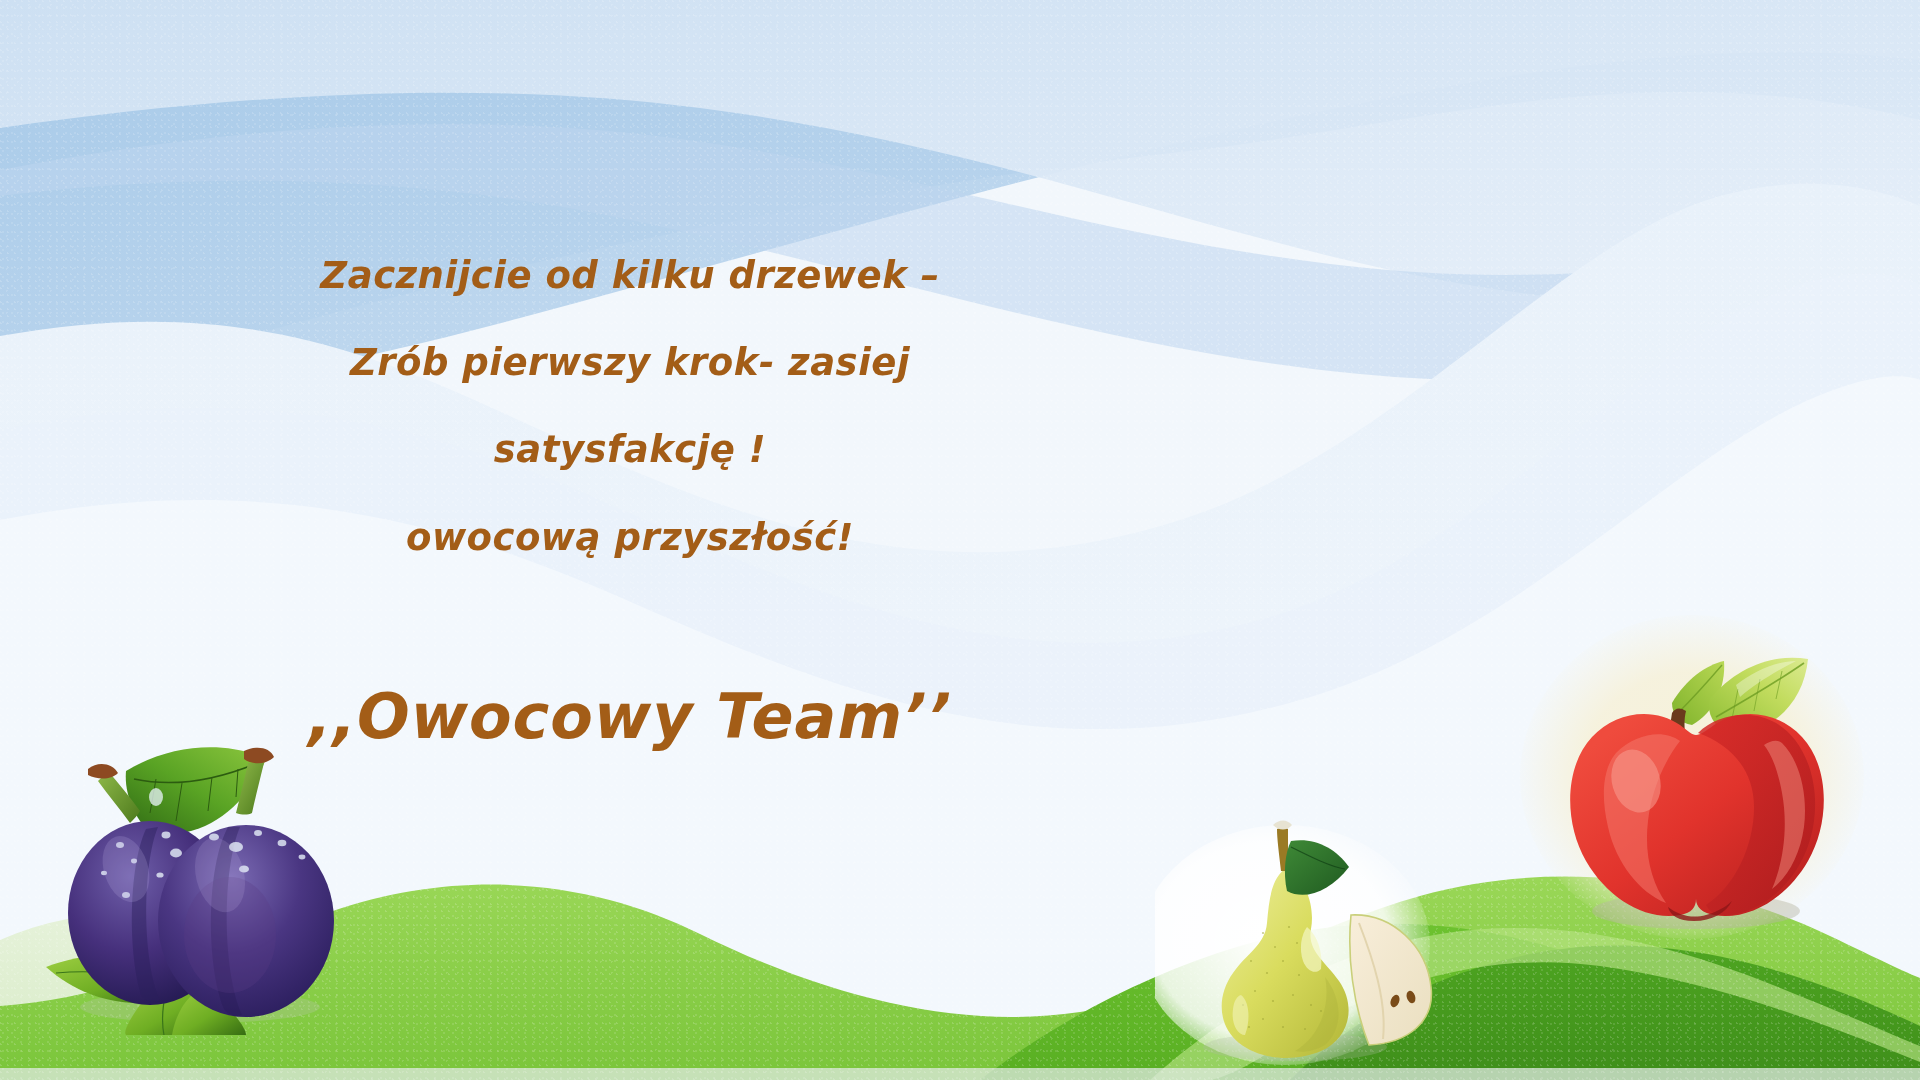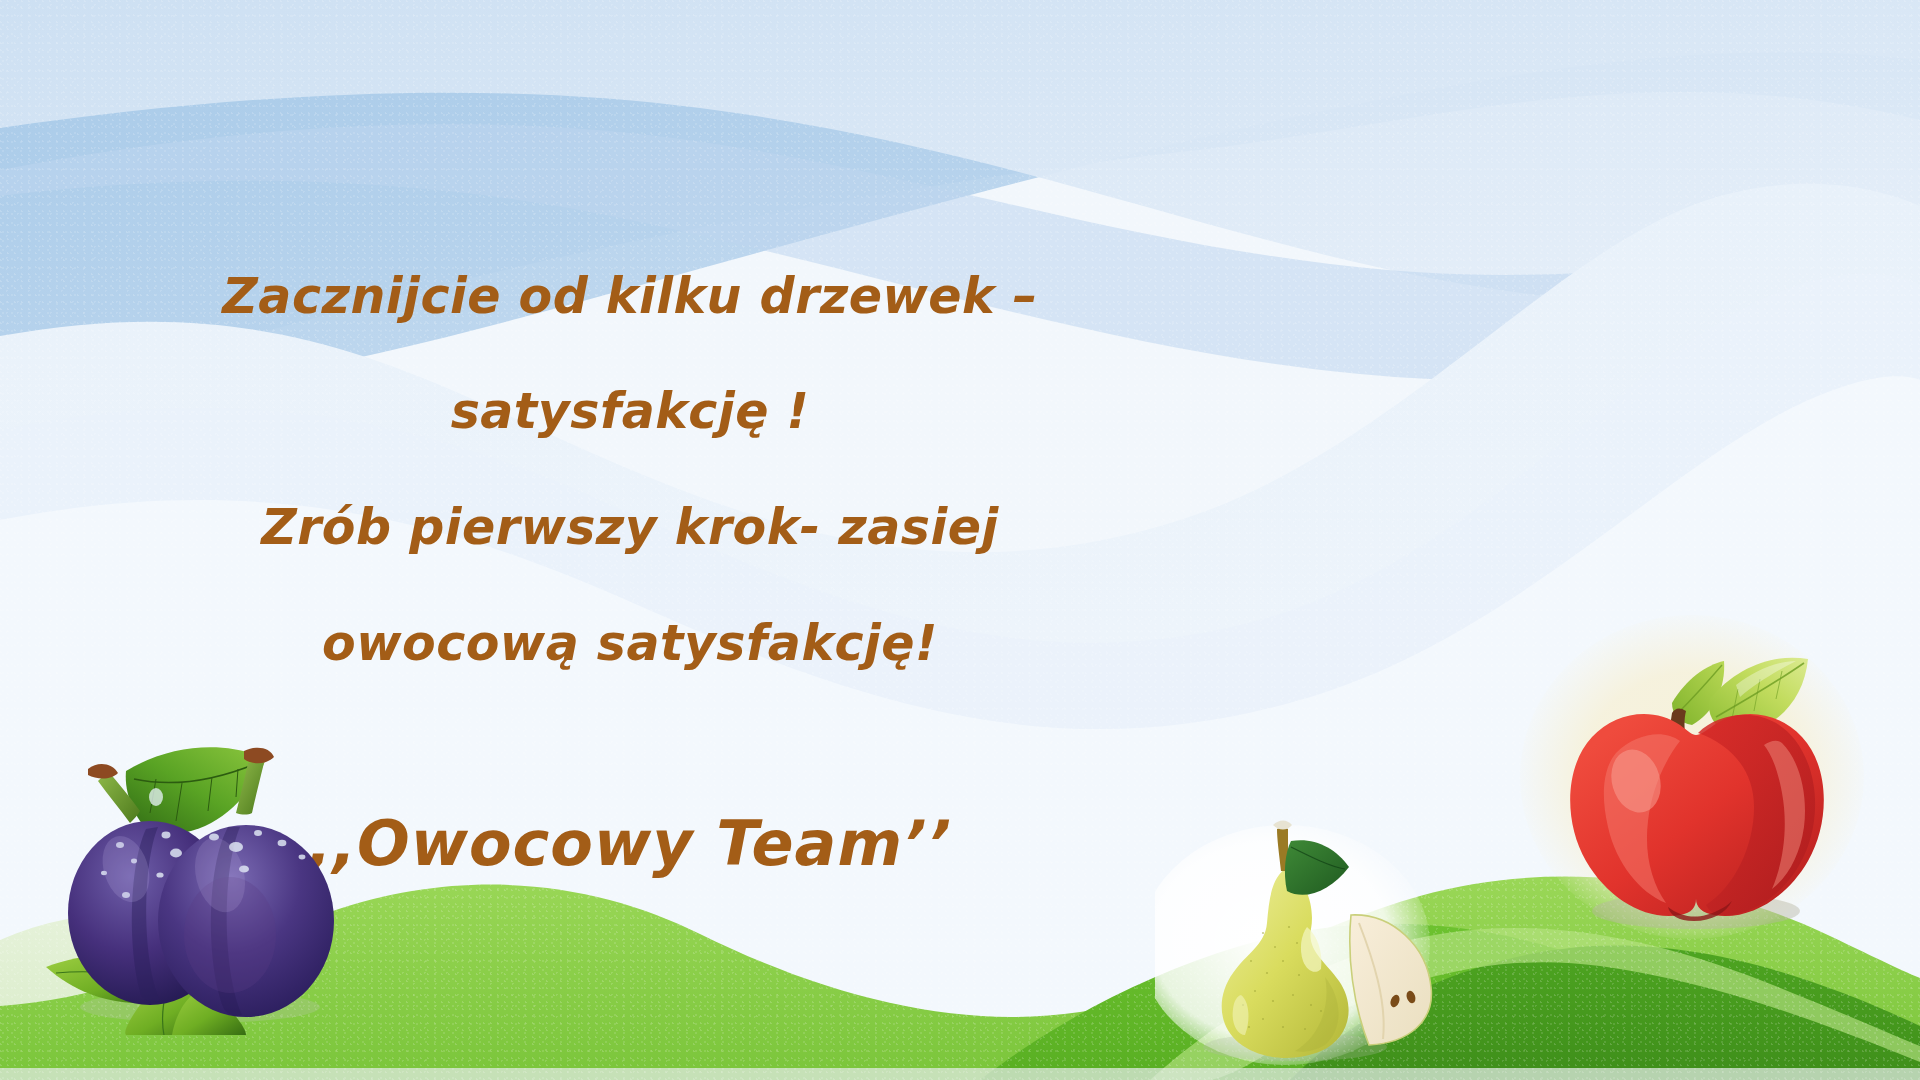--- a/index.html
+++ b/index.html
@@ -31,21 +31,21 @@
   
   .text-stack{
     position:absolute;left:170px;top:210px;width:920px;
     text-align:center;
     color:#a35d17;
     font-family:"DejaVu Sans", sans-serif;
     font-weight:bold;
     font-style:italic;
   }
   .para{
-    font-size:49px;
+    font-size:37px;
     line-height:1.18;
     letter-spacing:.5px;
     margin:0;
     white-space:pre-line;
   }
   .para .ln{display:block;}
   .signature{
     margin-top:72px;
     font-size:62px;
     line-height:1.34;
@@ -122,23 +122,23 @@
 
       <rect x="0" y="1068" width="1920" height="12" fill="#dfe9e2" opacity="0.75"></rect>
     </svg>
     <div class="grain"></div>
   </div>
 
   <div class="text-stack" style="color: rgb(163, 93, 23);">
 
     <div class="para">
       <span class="ln">Zacznijcie od kilku drzewek –</span>
+      <span class="ln">Zrób pierwszy krok- zasiej</span>
       <span class="ln">satysfakcję !</span>
-      <span class="ln">Zrób pierwszy krok- zasiej</span>
-      <span class="ln">owocową satysfakcję!</span>
+      <span class="ln">owocową przyszłość!</span>
     </div>
 
     <div class="signature">
       <span class="ln sig-team">,,Owocowy Team’’</span>
     </div>
 
   </div>
 
   <div class="fruit" id="plums">
     <svg viewBox="0 0 330 300" aria-hidden="true">

